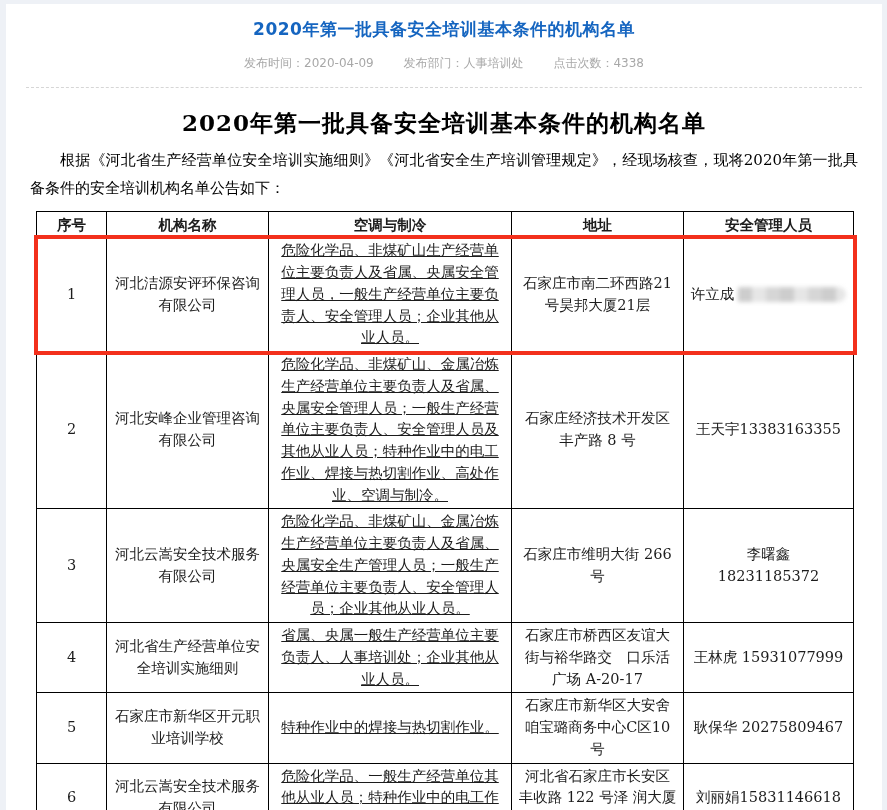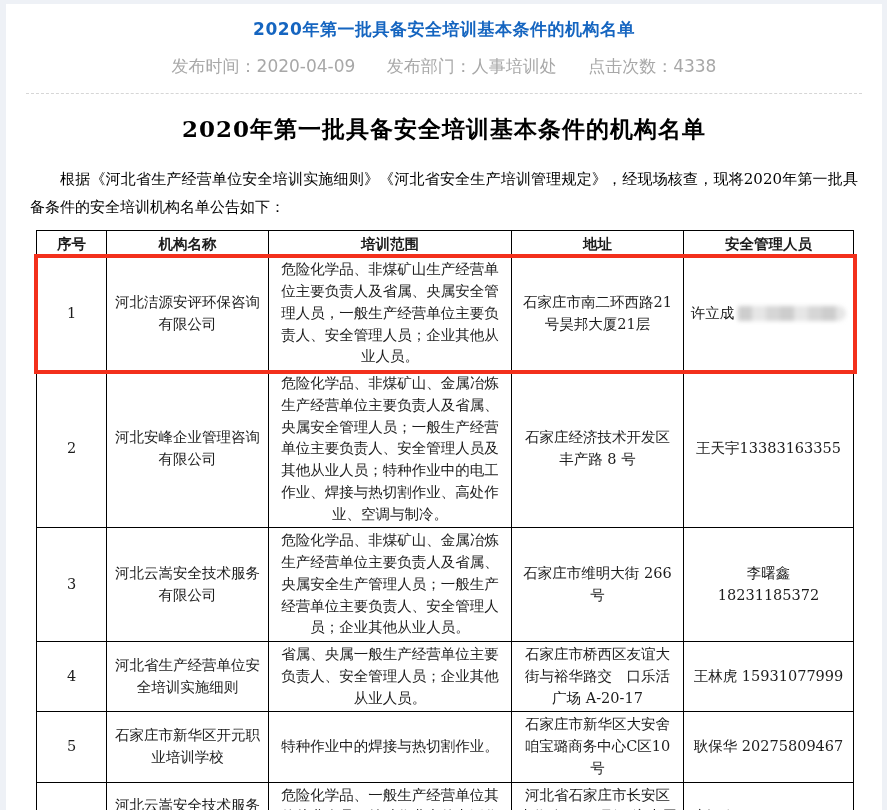--- a/index.html
+++ b/index.html
@@ -20,36 +20,36 @@
   .page-title {
     font-family: "DejaVu Sans", "Liberation Sans", sans-serif;
     font-size: 17px; font-weight: bold;
     color: #1565c0;
     letter-spacing: 0.5px;
   }
   .meta-line {
     margin-top: 14px;
     padding-bottom: 15px;
     font-family: "DejaVu Sans", "Liberation Sans", sans-serif;
-    font-size: 17px;
+    font-size: 12px;
     color: #a8a8a8;
     border-bottom: 1px dashed #d6d6d6;
   }
   .meta-item { display: inline-block; margin: 0 13px; }
   
   .article-heading {
     margin-top: 20px;
     text-align: center;
     font-size: 23px;
     font-weight: bold;
     letter-spacing: 1px;
     color: #000;
   }
   .intro {
-    margin: 21px 24px 8px 24px;
+    margin: 8px 24px 8px 24px;
     font-size: 15px;
     line-height: 1.85;
     text-indent: 2em;
     text-align: justify;
     color: #000;
   }
   
   table.org-table {
     margin-left: 30px;
     width: 817px;
@@ -65,21 +65,21 @@
     text-align: center;
     vertical-align: middle;
     word-break: break-all;
   }
   .org-table th { font-weight: bold; height: 24px; padding: 2px 6px; }
   .col-no { width: 70px; }
   .col-name { width: 162px; }
   .col-scope { width: 243px; }
   .col-addr { width: 172px; }
   .col-contact { width: 170px; }
-  .c-scope { text-align: left; padding: 2px 5px; }
+  .c-scope { text-align: left; padding: 2px 5px; text-decoration: underline; }
   .c-contact { white-space: pre-line; }
   tr.r1 { height: 92px; }
   tr.r2 { height: 124px; }
   tr.r3 { height: 106px; }
   tr.r4 { height: 58px; }
   tr.r5 { height: 56px; }
   tr.r6 { height: 56px; }
   tr.highlight {
     outline: 4px solid #f3301c;
     outline-offset: -1px;
@@ -119,21 +119,21 @@
       <col class="col-no">
         <col class="col-name">
         <col class="col-scope">
         <col class="col-addr">
         <col class="col-contact">
     </colgroup>
     <thead>
       <tr>
         <th>序号</th>
         <th>机构名称</th>
-        <th>培训范围</th>
+        <th>空调与制冷</th>
         <th>地址</th>
         <th>安全管理人员</th>
       </tr>
     </thead>
     <tbody>
       <tr class="highlight r1">
         <td class="c-no">1</td>
         <td class="c-name">河北洁源安评环保咨询有限公司</td>
         <td class="c-scope">危险化学品、非煤矿山生产经营单位主要负责人及省属、央属安全管理人员，一般生产经营单位主要负责人、安全管理人员；企业其他从业人员。</td>
         <td class="c-addr">石家庄市南二环西路21号昊邦大厦21层</td>
@@ -150,21 +150,21 @@
         <td class="c-no">3</td>
         <td class="c-name">河北云嵩安全技术服务有限公司</td>
         <td class="c-scope">危险化学品、非煤矿山、金属冶炼生产经营单位主要负责人及省属、央属安全生产管理人员；一般生产经营单位主要负责人、安全管理人员；企业其他从业人员。</td>
         <td class="c-addr">石家庄市维明大街 266 号</td>
         <td class="c-contact">李曙鑫
 18231185372</td>
       </tr>
       <tr class="r4">
         <td class="c-no">4</td>
         <td class="c-name">河北省生产经营单位安全培训实施细则</td>
-        <td class="c-scope">省属、央属一般生产经营单位主要负责人、安全管理人员；企业其他从业人员。</td>
+        <td class="c-scope">省属、央属一般生产经营单位主要负责人、人事培训处；企业其他从业人员。</td>
         <td class="c-addr">石家庄市桥西区友谊大街与裕华路交　口乐活广场 A-20-17</td>
         <td class="c-contact">王林虎 15931077999</td>
       </tr>
       <tr class="r5">
         <td class="c-no">5</td>
         <td class="c-name">石家庄市新华区开元职业培训学校</td>
         <td class="c-scope">特种作业中的焊接与热切割作业。</td>
         <td class="c-addr">石家庄市新华区大安舍咱宝璐商务中心C区10号</td>
         <td class="c-contact">耿保华 20275809467</td>
       </tr>

